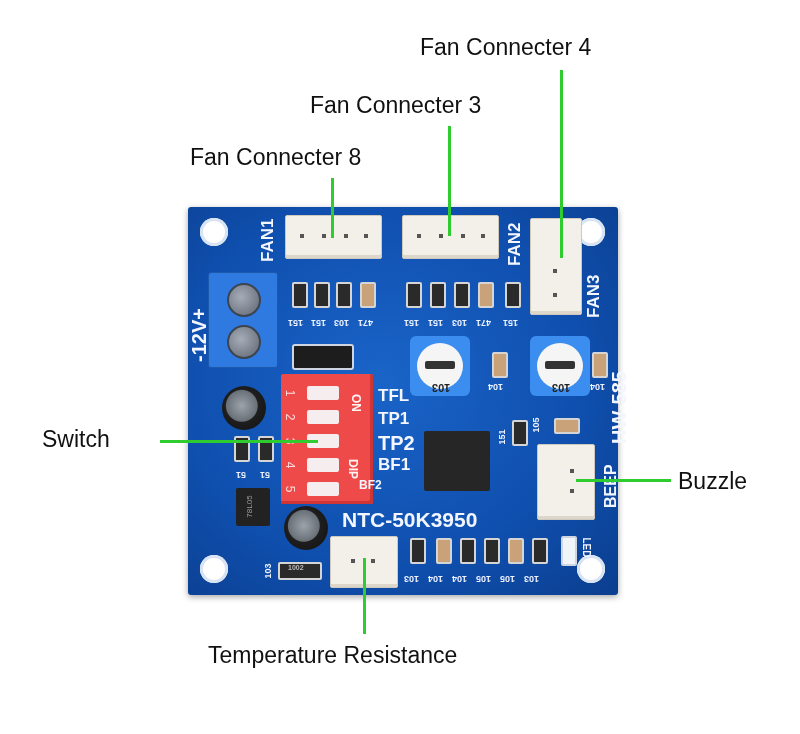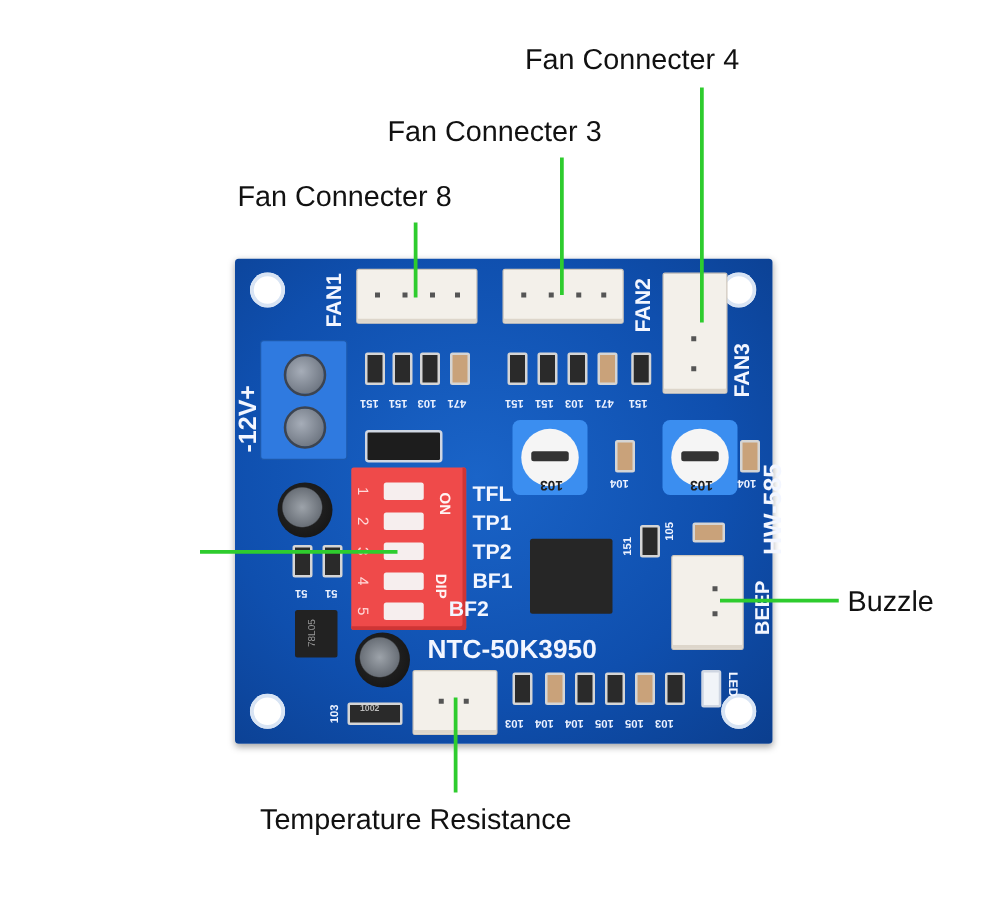--- a/index.html
+++ b/index.html
@@ -25,20 +25,21 @@
   .pot-face { position: absolute; left: 7px; top: 7px; width: 46px; height: 46px; border-radius: 50%; background: #f5f5f5; }
   .cap { position: absolute; border-radius: 50%; background: radial-gradient(circle at 45% 45%, #9da3aa 0%, #6a7078 45%, #1e1e1e 48%, #111 100%); }
 </style>
 </head>
 <body>
 
 <div class="callout" style="left:420px; top:34px;">Fan Connecter 4</div>
 <div class="callout" style="left:310px; top:92px;">Fan Connecter 3</div>
 <div class="callout" style="left:190px; top:144px;">Fan Connecter 8</div>
 <div class="callout" style="left:42px; top:426px;">
+  <div>Switch</div>
 </div>
 <div class="callout" style="left:678px; top:468px;">Buzzle</div>
 <div class="callout" style="left:208px; top:642px;">Temperature Resistance</div>
 
 <div class="board"></div>
 
 <div class="hole" style="left:200px; top:218px;"></div>
 <div class="hole" style="left:577px; top:218px;"></div>
 <div class="hole" style="left:200px; top:555px;"></div>
 <div class="hole" style="left:577px; top:555px;"></div>
@@ -125,23 +126,23 @@
   <div class="dip-num" style="top:36px;">2</div>
   <div class="dip-num" style="top:60px;">3</div>
   <div class="dip-num" style="top:84px;">4</div>
   <div class="dip-num" style="top:108px;">5</div>
   <div style="position:absolute; left:66px; top:22px; color:#fff3f3; font-size:12px; font-weight:bold; transform:rotate(90deg);">ON</div>
   <div style="position:absolute; left:62px; top:88px; color:#fff3f3; font-size:12px; font-weight:bold; transform:rotate(90deg);">DIP</div>
 </div>
 
 <div class="silk" style="left:378px; top:386px; font-size:17px;">TFL</div>
 <div class="silk" style="left:378px; top:409px; font-size:17px;">TP1</div>
-<div class="silk" style="left:378px; top:432px; font-size:17px;">TP2</div>
+<div class="silk" style="left:378px; top:432px; font-size:20px;">TP2</div>
 <div class="silk" style="left:378px; top:455px; font-size:17px;">BF1</div>
-<div class="silk" style="left:359px; top:478px; font-size:17px;">BF2</div>
+<div class="silk" style="left:359px; top:478px; font-size:12px;">BF2</div>
 
 <div class="ic"></div>
 <div class="tiny" style="left:494px; top:432px; transform:rotate(-90deg);">151</div>
 <div class="smd" style="left:512px; top:420px;"></div>
 <div class="tiny" style="left:528px; top:420px; transform:rotate(-90deg);">105</div>
 <div class="smd tan" style="left:554px; top:418px; width:22px; height:12px;"></div>
 
 <div class="smd" style="left:234px; top:436px;"></div>
 <div class="smd" style="left:258px; top:436px;"></div>
 <div class="tiny" style="left:236px; top:470px;">51</div>

